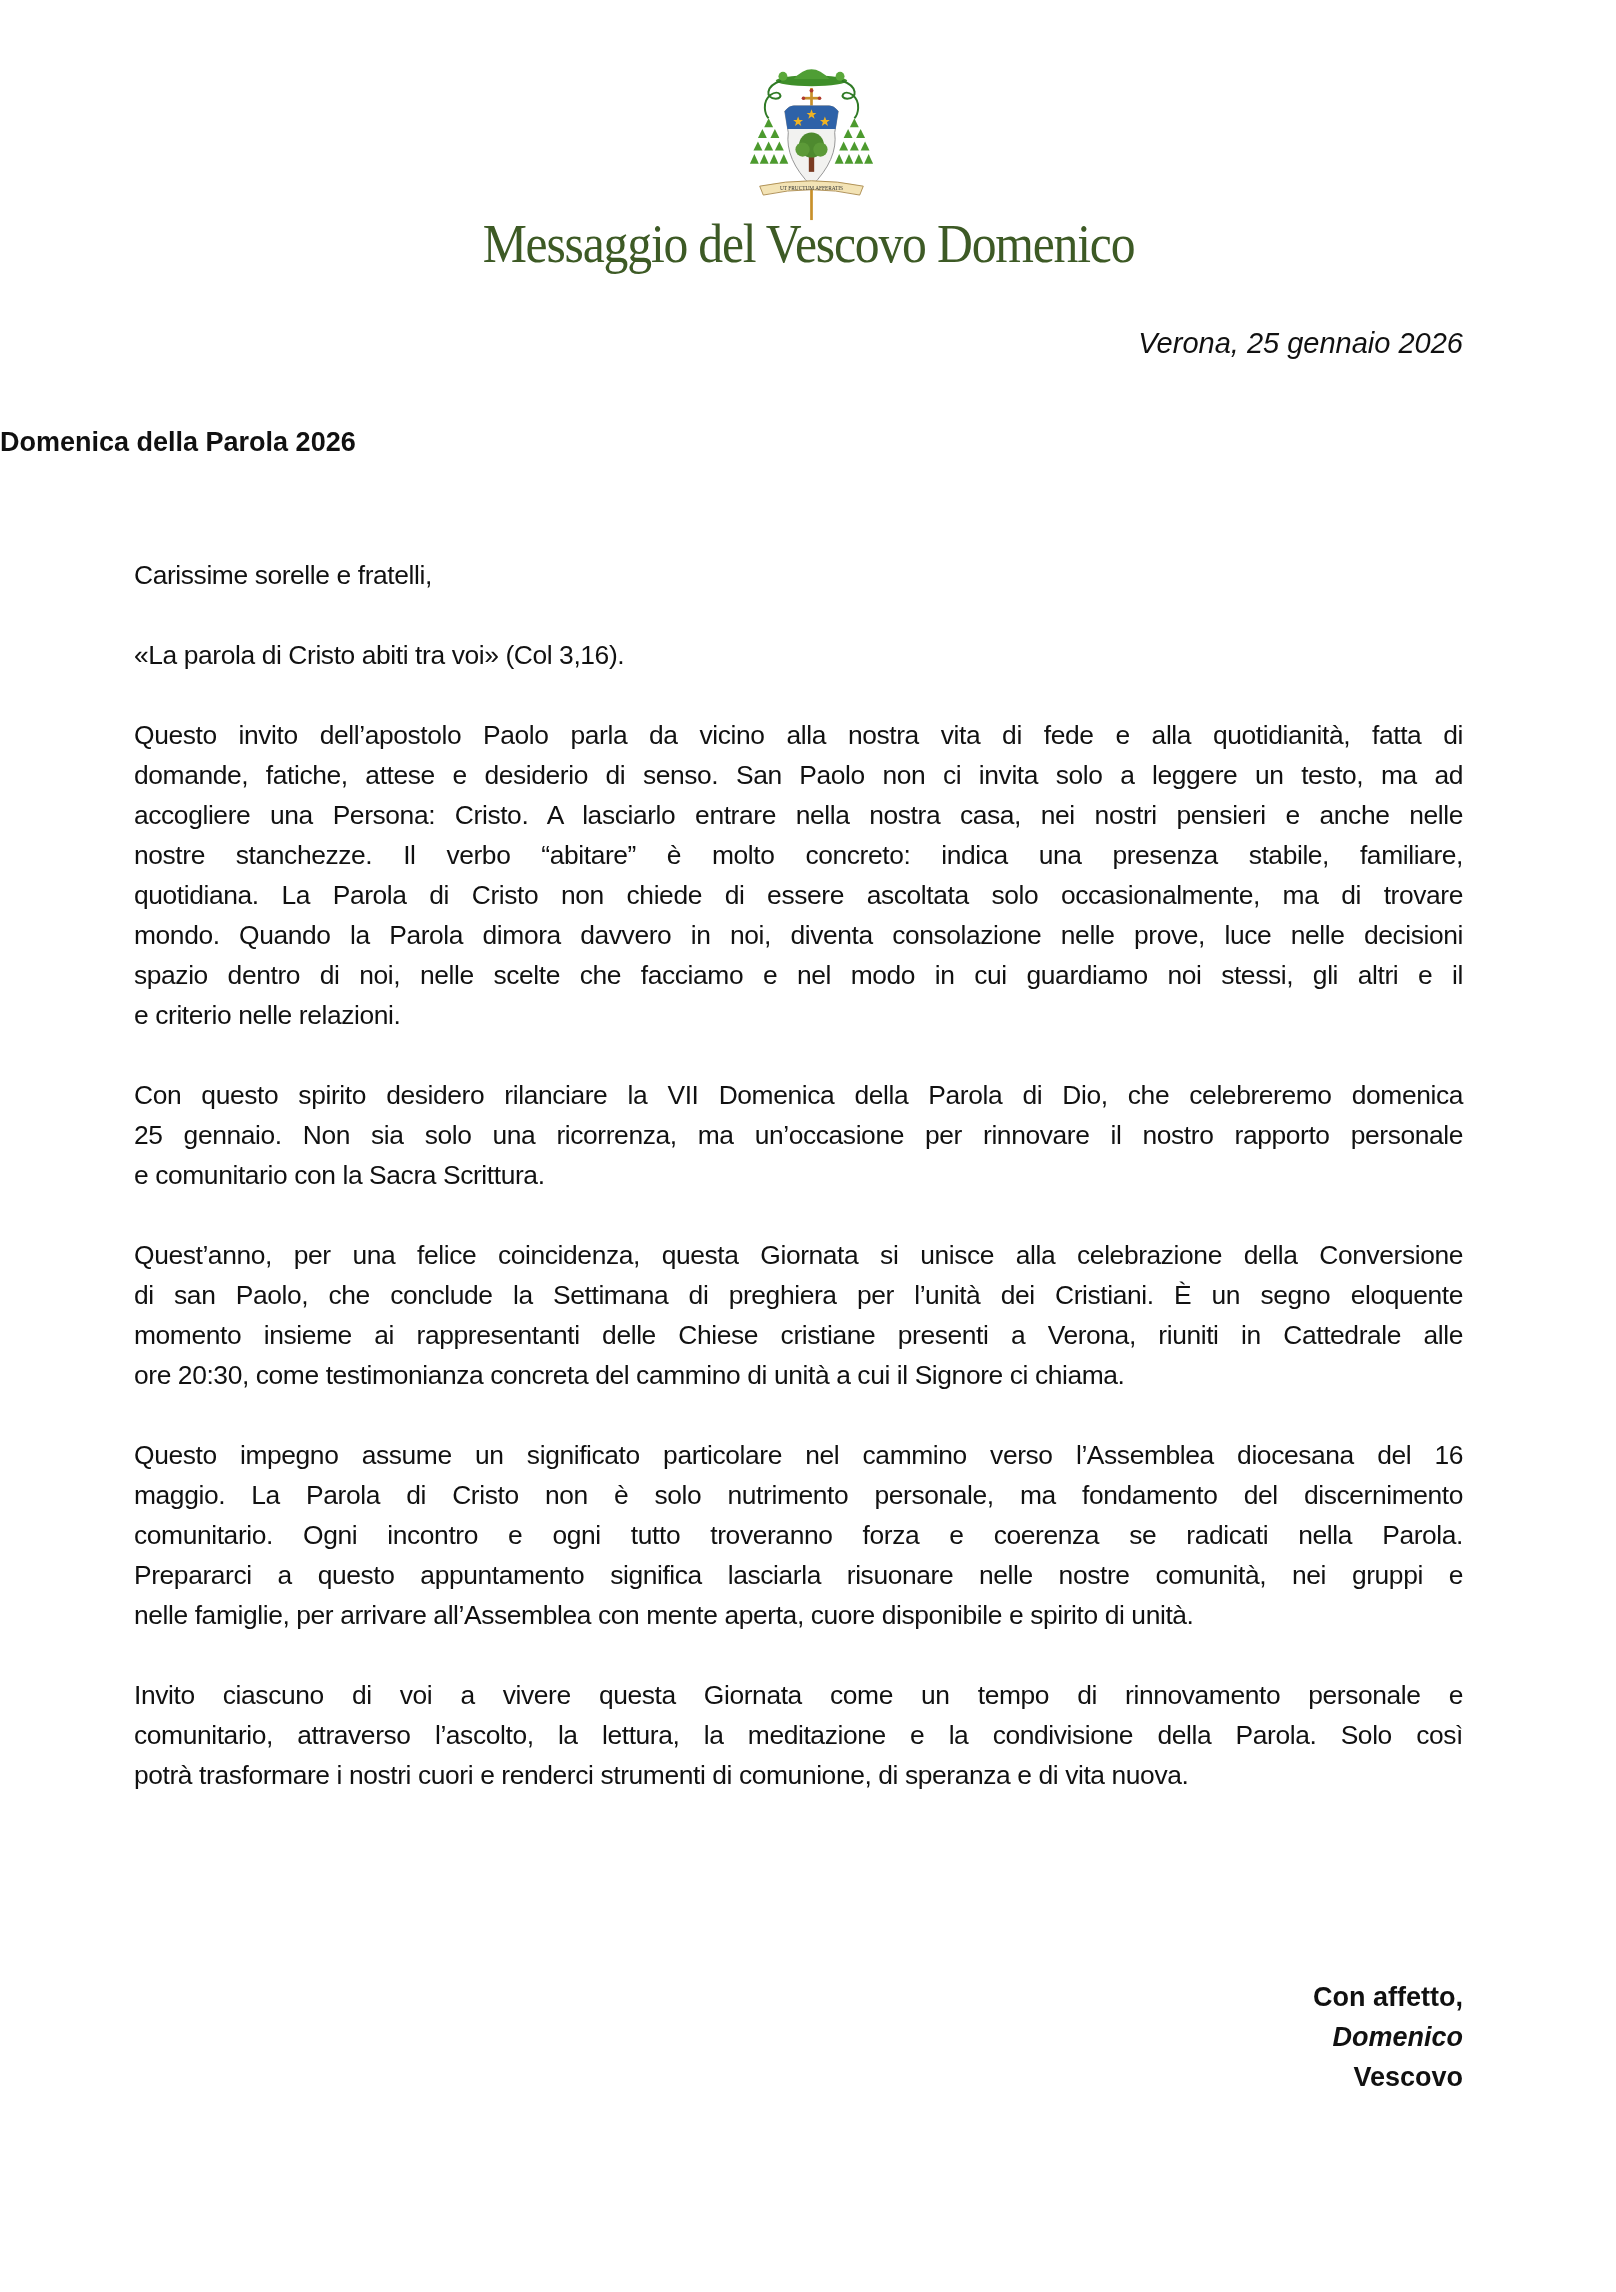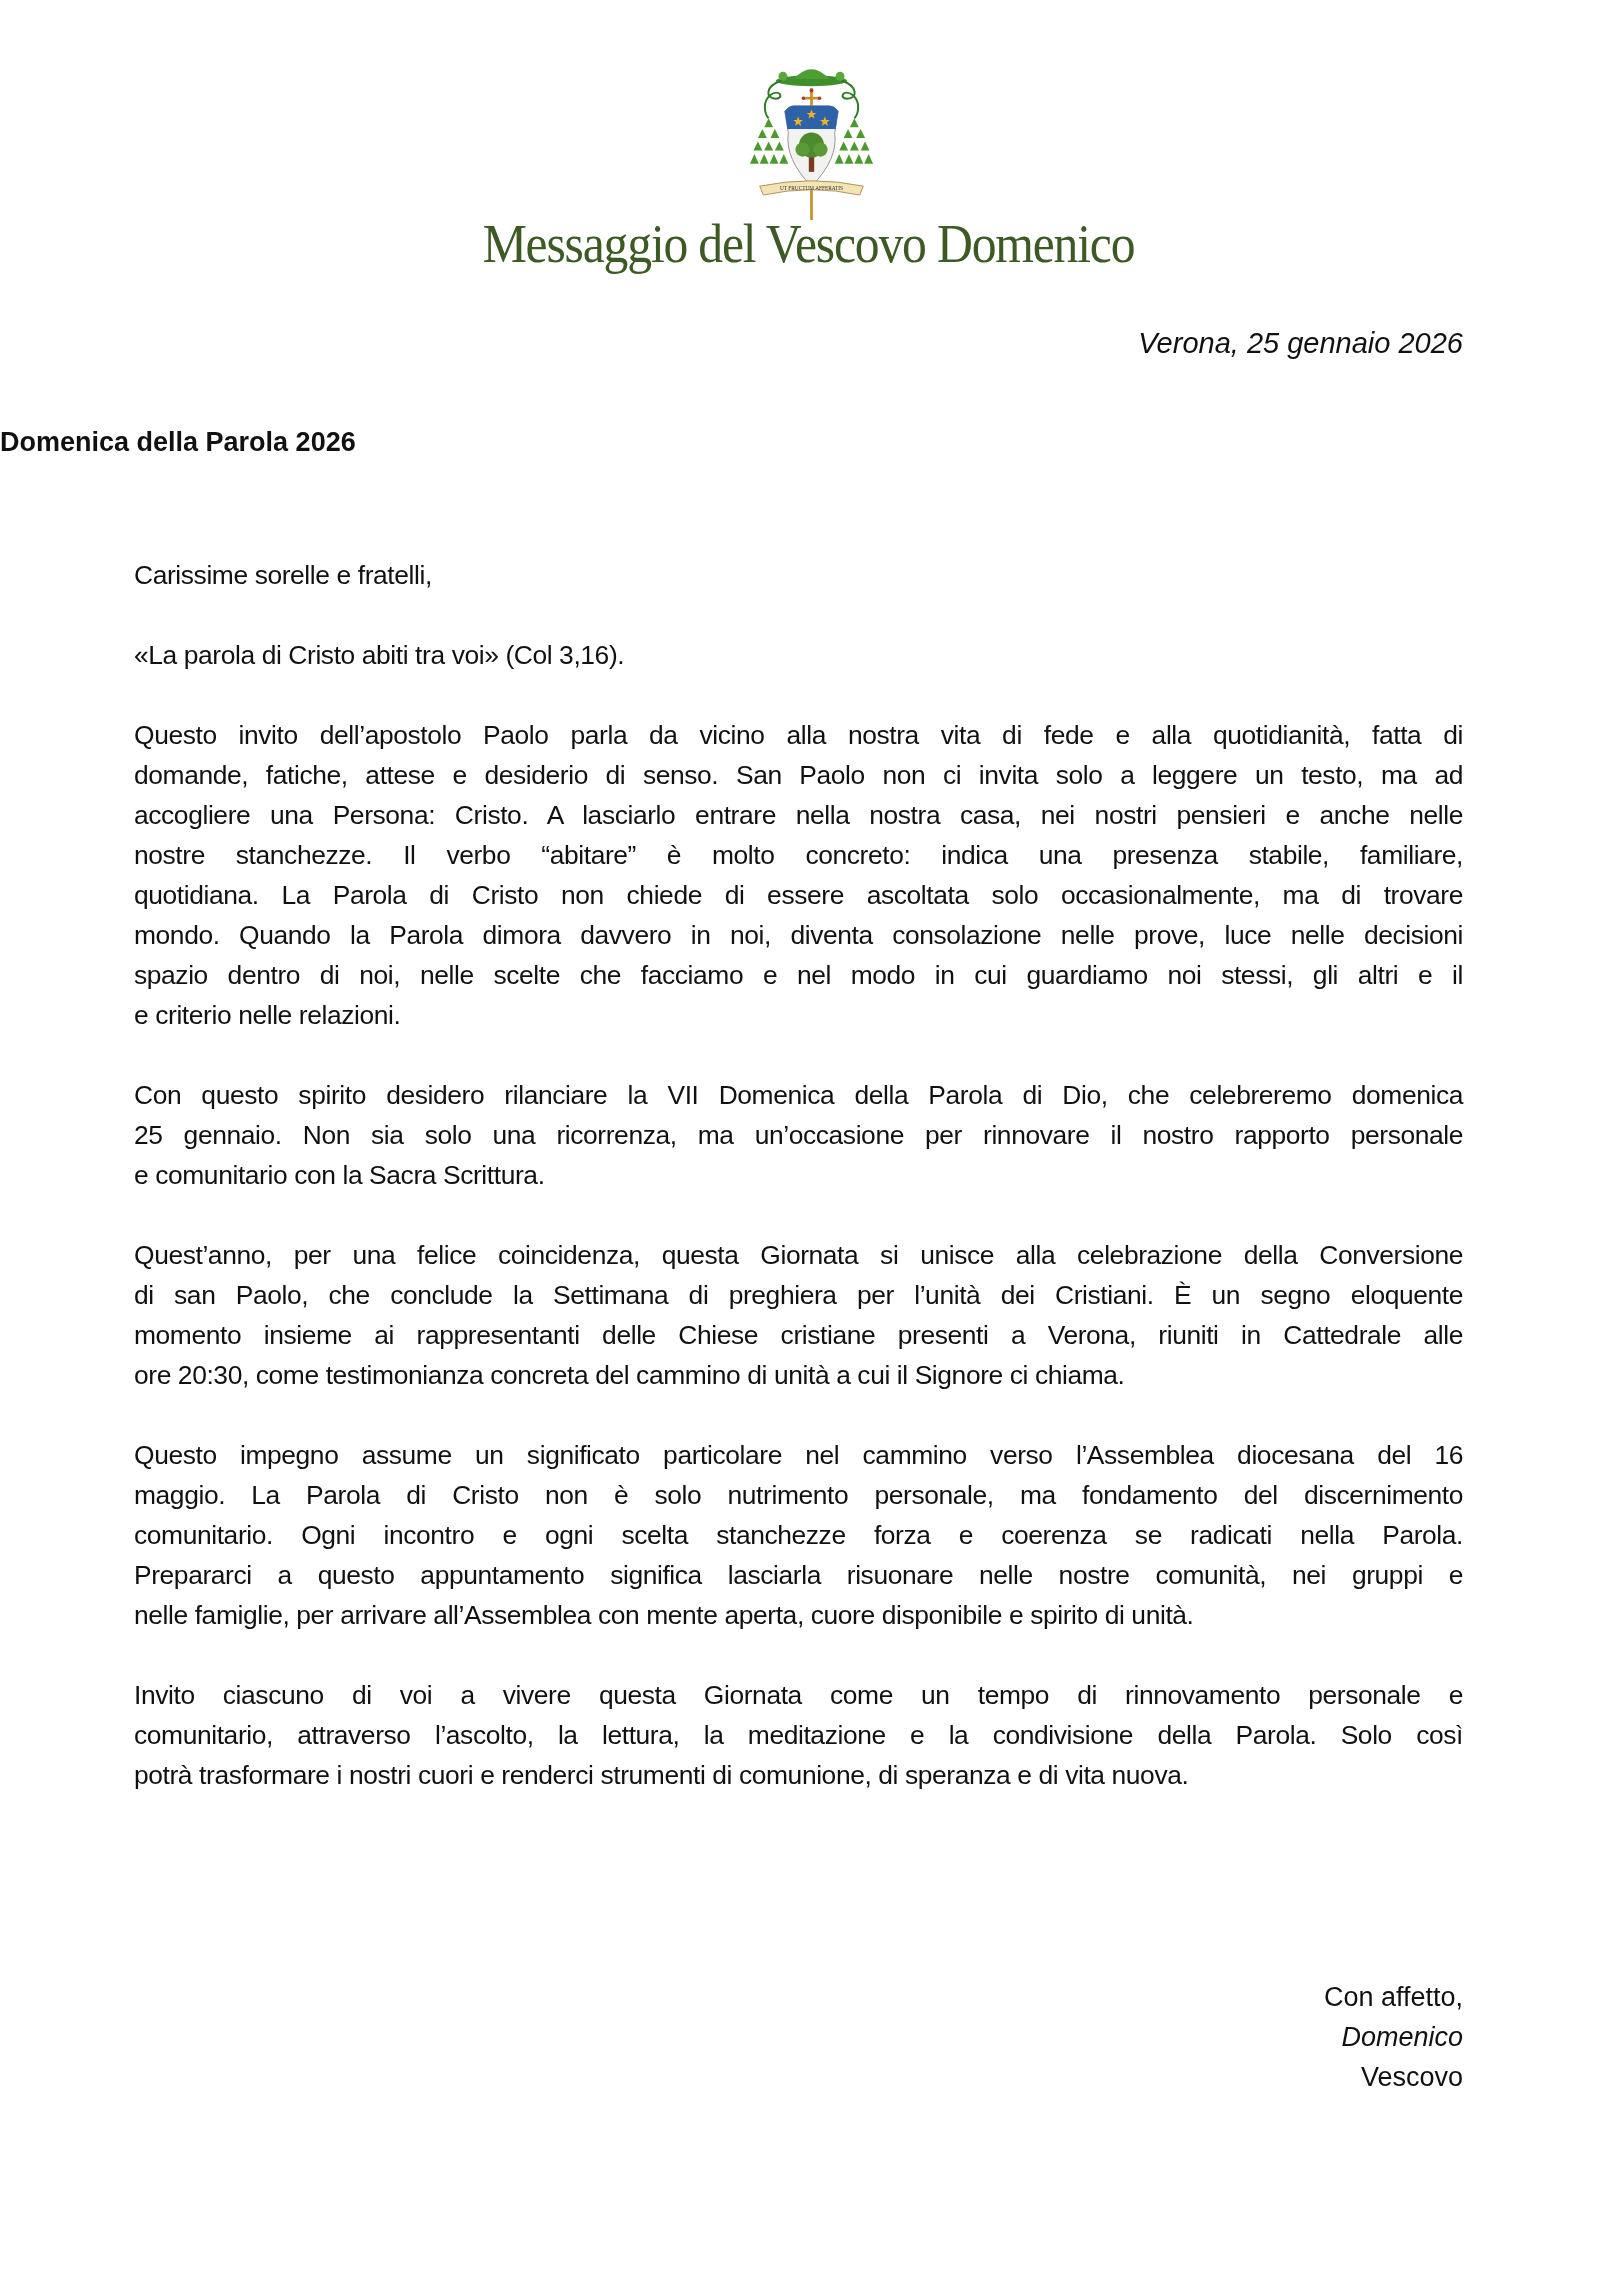--- a/index.html
+++ b/index.html
@@ -23,21 +23,21 @@
   .body {
     position: absolute; left: 134px; width: 1329px; top: 555px;
     font-family: "Liberation Sans", sans-serif; font-size: 26.4px; letter-spacing: -0.4px;
   }
   .para { margin: 0 0 40px 0; }
   .line { display: block; height: 40px; line-height: 40px; white-space: nowrap; text-align: justify; text-align-last: justify; }
   .line.last { text-align: left; text-align-last: left; }
   .para.single .line { text-align: left; text-align-last: left; }
   .signature {
     position: absolute; right: 154px; top: 1977px; text-align: right;
-    font-family: "Liberation Sans", sans-serif; font-size: 27px;
+    font-family: "Liberation Sans", sans-serif; font-size: 27px; font-weight: bold;
   }
   .signature div { line-height: 40px; }
   .signature .name { font-style: italic; }
 </style>
 </head>
 <body>
 
 <div class="emblem">
   <svg viewBox="0 0 140 180" xmlns="http://www.w3.org/2000/svg">
 
@@ -129,21 +129,21 @@
     </div>
     <div class="para">
       <span class="line">Quest’anno, per una felice coincidenza, questa Giornata si unisce alla celebrazione della Conversione</span>
       <span class="line">di san Paolo, che conclude la Settimana di preghiera per l’unità dei Cristiani. È un segno eloquente</span>
       <span class="line">momento insieme ai rappresentanti delle Chiese cristiane presenti a Verona, riuniti in Cattedrale alle</span>
       <span class="line last">ore 20:30, come testimonianza concreta del cammino di unità a cui il Signore ci chiama.</span>
     </div>
     <div class="para">
       <span class="line">Questo impegno assume un significato particolare nel cammino verso l’Assemblea diocesana del 16</span>
       <span class="line">maggio. La Parola di Cristo non è solo nutrimento personale, ma fondamento del discernimento</span>
-      <span class="line">comunitario. Ogni incontro e ogni scelta stanchezze forza e coerenza se radicati nella Parola.</span>
+      <span class="line">comunitario. Ogni incontro e ogni tutto troveranno forza e coerenza se radicati nella Parola.</span>
       <span class="line">Prepararci a questo appuntamento significa lasciarla risuonare nelle nostre comunità, nei gruppi e</span>
       <span class="line last">nelle famiglie, per arrivare all’Assemblea con mente aperta, cuore disponibile e spirito di unità.</span>
     </div>
     <div class="para">
       <span class="line">Invito ciascuno di voi a vivere questa Giornata come un tempo di rinnovamento personale e</span>
       <span class="line">comunitario, attraverso l’ascolto, la lettura, la meditazione e la condivisione della Parola. Solo così</span>
       <span class="line last">potrà trasformare i nostri cuori e renderci strumenti di comunione, di speranza e di vita nuova.</span>
     </div>
   </div>
 

